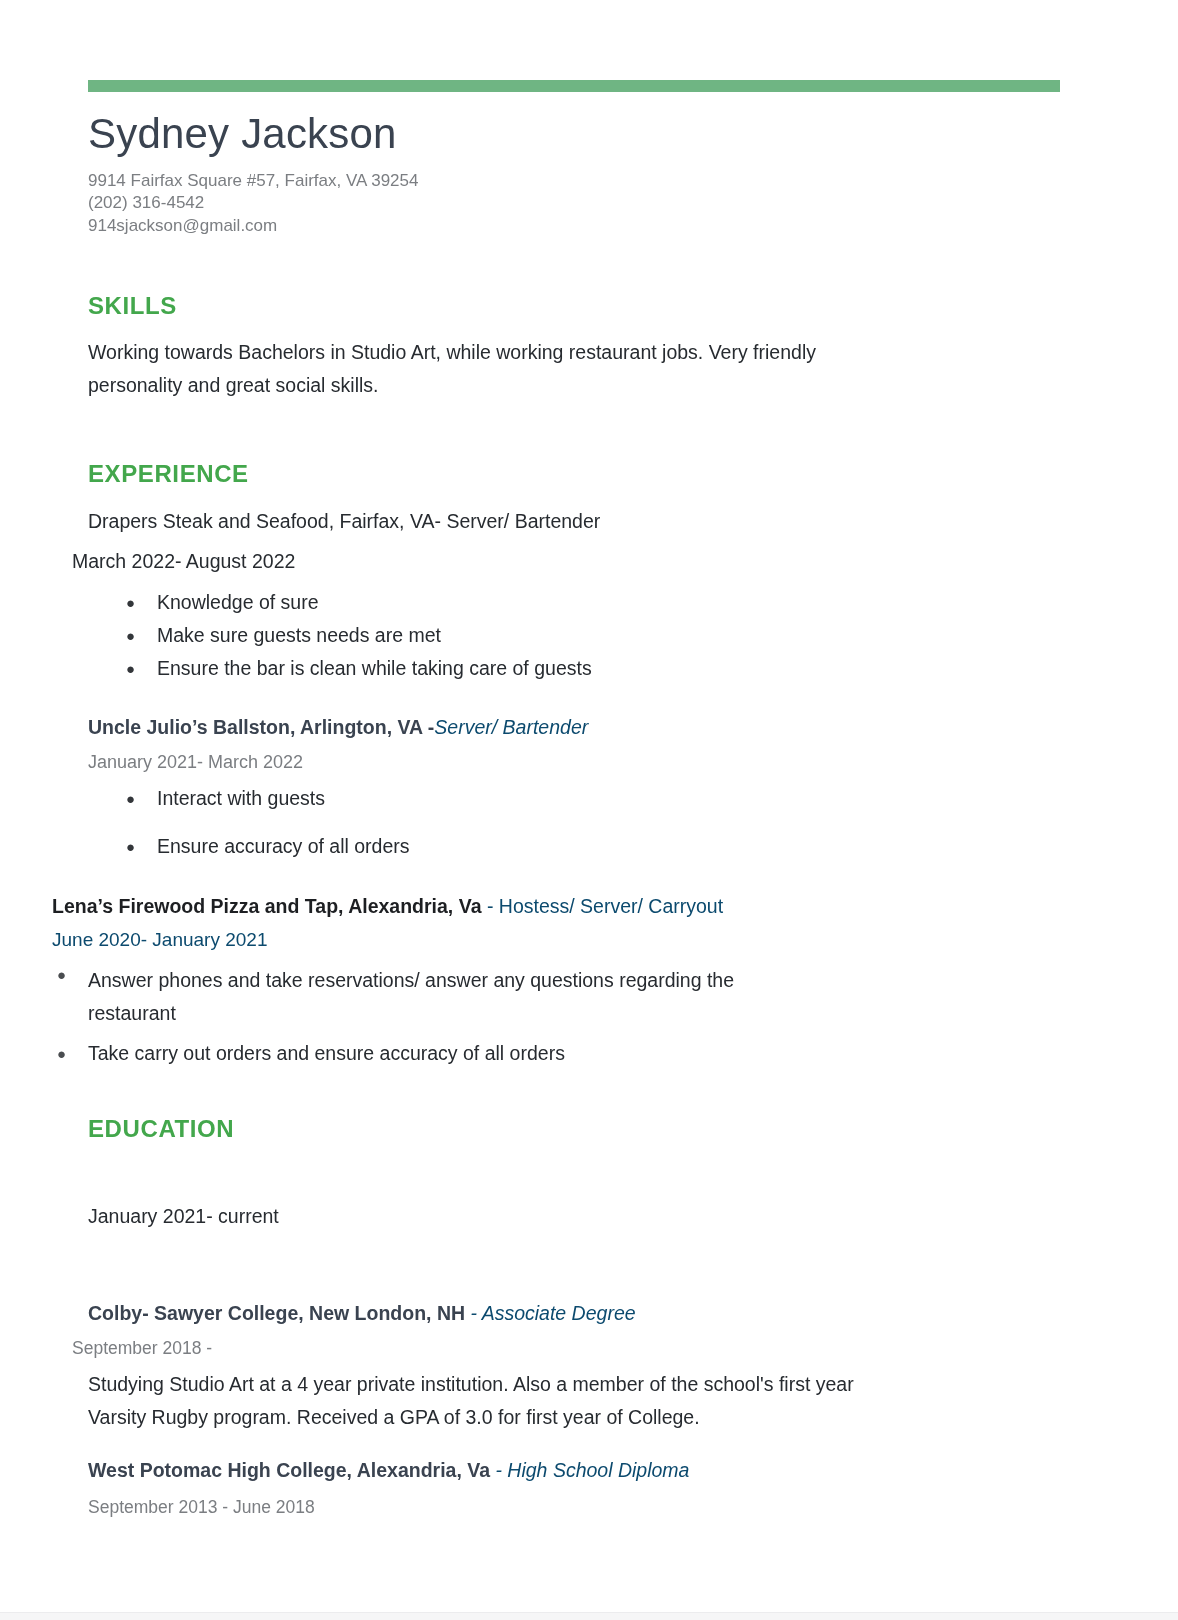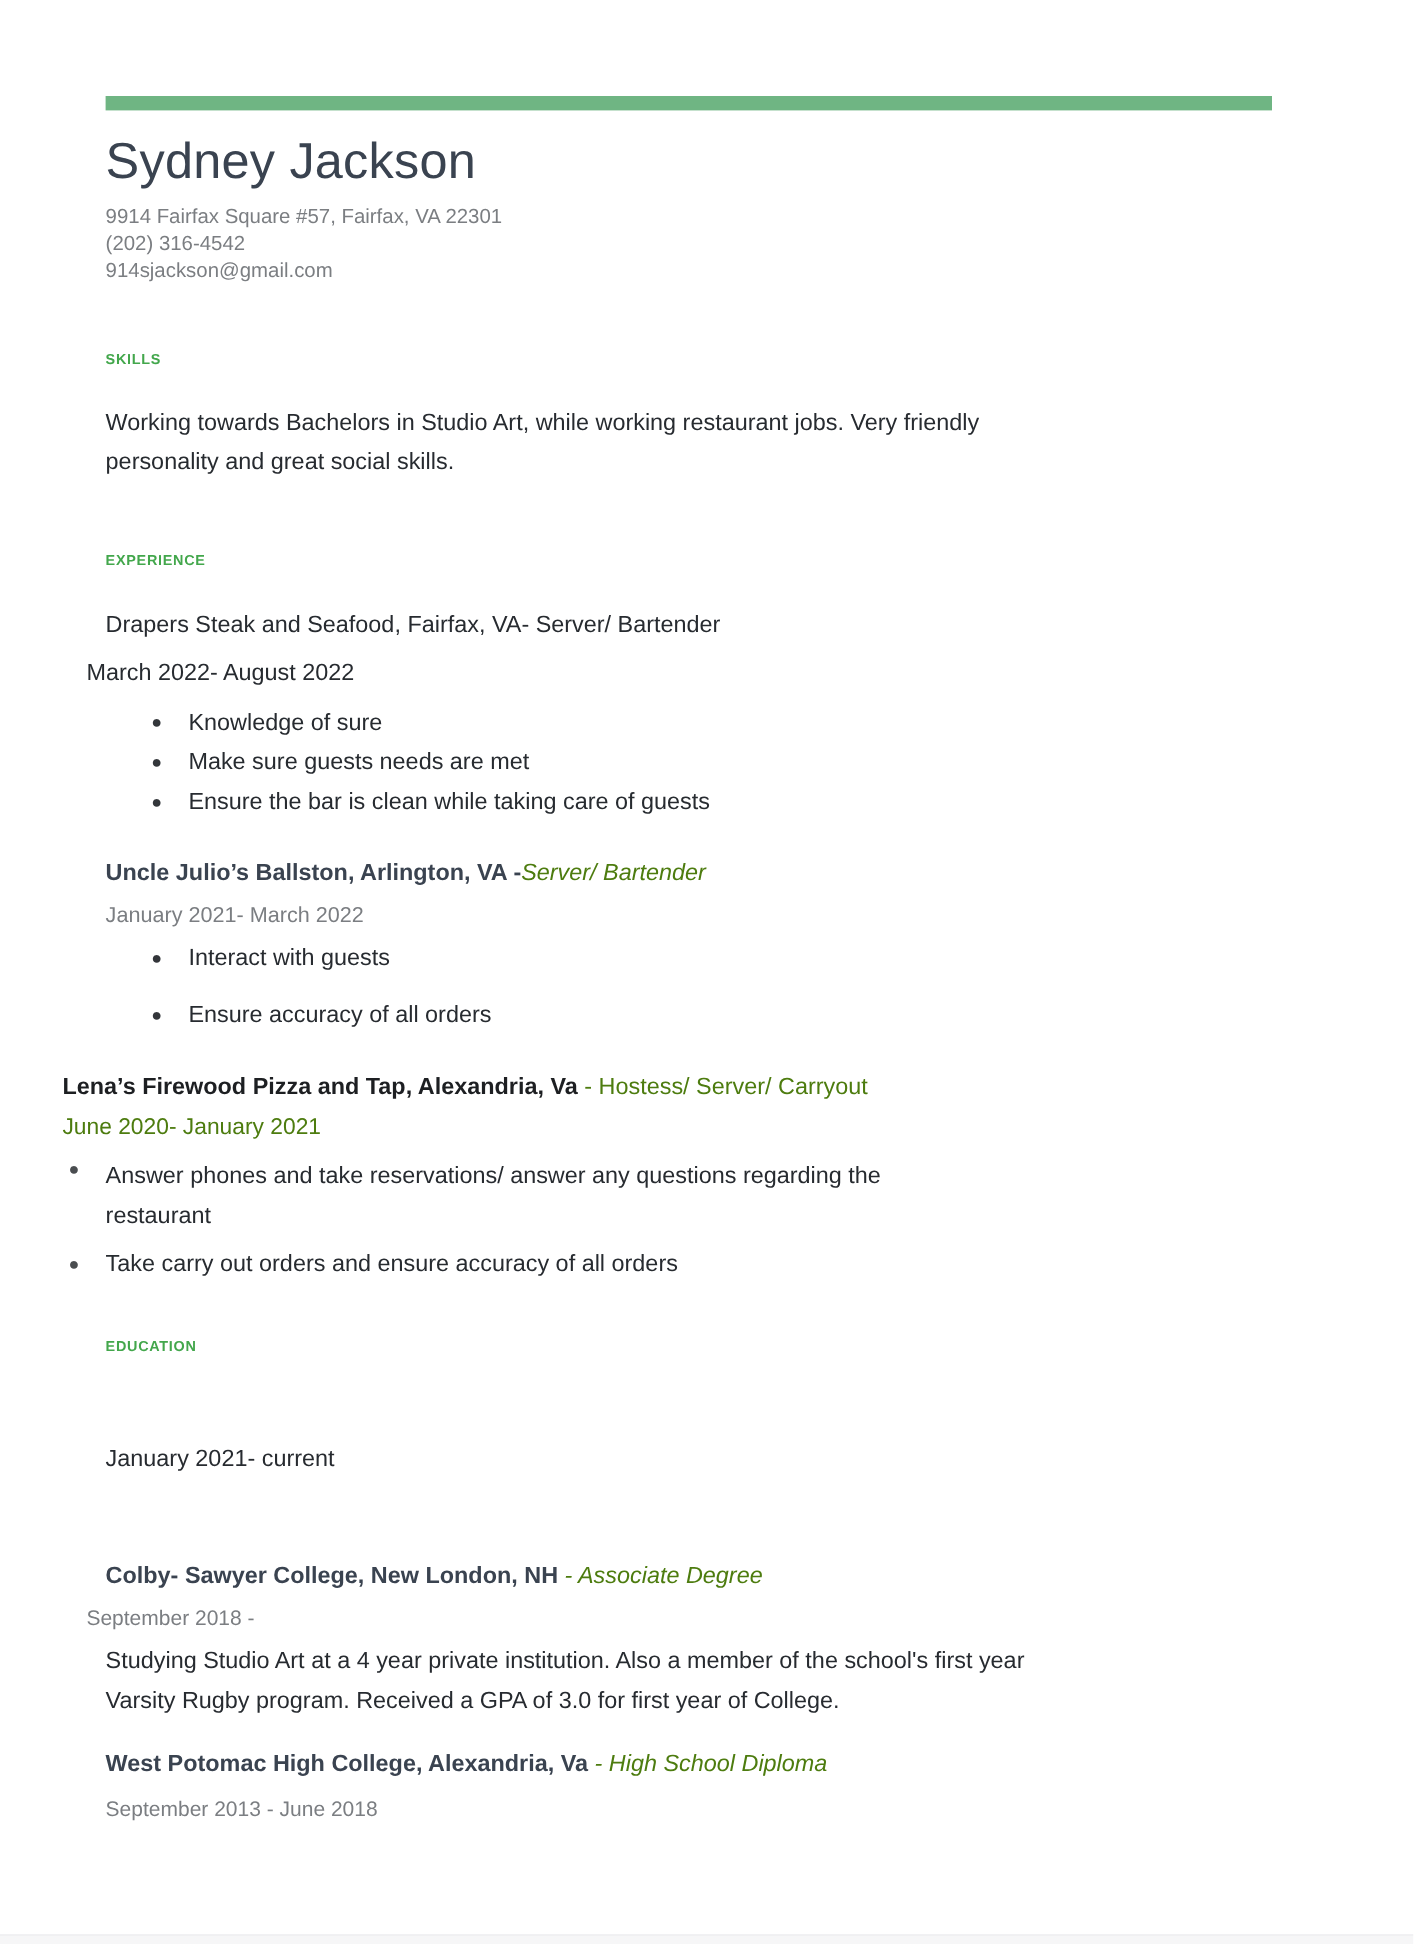--- a/index.html
+++ b/index.html
@@ -30,31 +30,31 @@
     letter-spacing: 0.2px;
   }
   .contact {
     left: 88px; top: 170px;
     font-size: 17px;
     line-height: 22.4px;
     color: #7b7e82;
   }
   .section-heading {
     left: 88px;
-    font-size: 12px;
+    font-size: 24px;
     font-weight: 700;
     letter-spacing: 0.6px;
     color: #43a74c;
   }
   .body-text {
     font-size: 19.5px;
     color: #272b30;
     line-height: 32.5px;
   }
-  .gray { color: #4d7c0f; }
+  .gray { color: #0c4a6e; }
   .bold-slate { font-weight: 700; color: #3a4350; }
   .bold-black { font-weight: 700; color: #1d1f22; }
   .italic { font-style: italic; }
 
   .job-title { font-size: 19.5px; color: #272b30; }
   .job-dates { font-size: 19.5px; }
 
   ul.bullets {
     list-style: none;
     margin: 0; padding: 0;
@@ -88,21 +88,21 @@
 </style>
 </head>
 <body>
 
 <div class="page">
 
   <div class="abs accent-bar"></div>
 
   <div class="abs name">Sydney Jackson</div>
   <div class="abs contact">
-    <div>9914 Fairfax Square #57, Fairfax, VA 22301</div>
+    <div>9914 Fairfax Square #57, Fairfax, VA 39254</div>
     <div>(202) 316-4542</div>
     <div>914sjackson@gmail.com</div>
   </div>
 
   <div class="abs section-heading" style="top:292px">SKILLS</div>
   <div class="abs body-text" style="left:88px; top:336px; width:740px;">Working towards Bachelors in Studio Art, while working restaurant jobs. Very friendly personality and great social skills.</div>
 
   <div class="abs section-heading" style="top:460px">EXPERIENCE</div>
 
   <div class="abs job-title" style="left:88px; top:510px;">Drapers Steak and Seafood, Fairfax, VA- Server/ Bartender</div>

